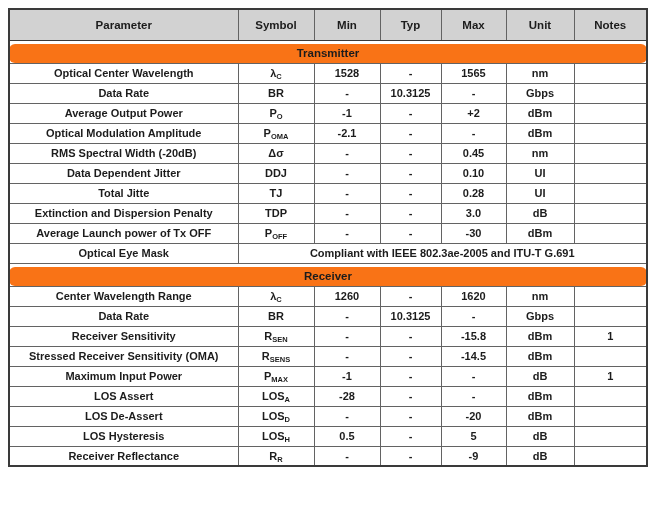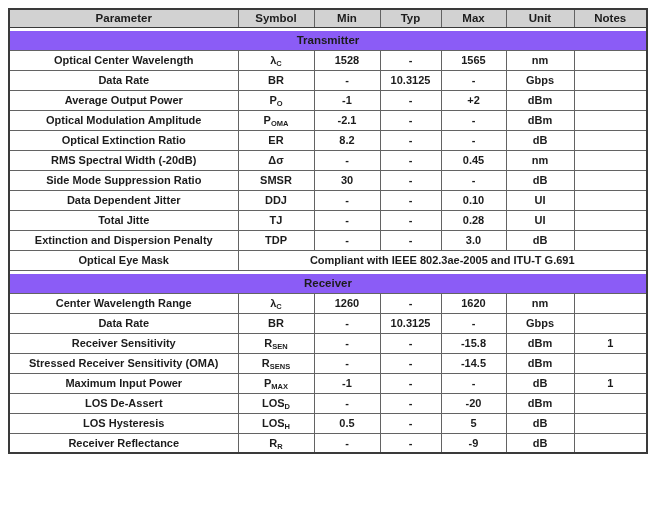--- a/index.html
+++ b/index.html
@@ -30,40 +30,41 @@
   .spec-table th,
   .spec-table td {
     border: 1px solid #636363;
     text-align: center;
     vertical-align: middle;
     color: #1c1c1c;
     padding: 0 2px;
     overflow: hidden;
     white-space: nowrap;
   }
-  .spec-table thead tr { height: 18px; margin-left: 15px; }
+  .spec-table thead tr { height: 31px; margin-left: 15px; }
   .spec-table th {
     background: #d2d2d2;
     font-size: 11.5px;
     font-weight: bold;
     border-bottom: 1px solid #3a3a3a;
   }
   tr.spacer-row { height: 4px; }
   tr.spacer-row td {
     background: #ffffff;
     border-bottom: none;
     padding: 0;
     line-height: 0;
   }
   tr.section-bar { height: 19px; }
   tr.section-bar td {
-    background: #8b5cf6;
+    background: #f97316;
     font-weight: bold;
     font-size: 11.5px;
     border-top: none;
+    border-radius: 6px;
   }
   tr.data-row { height: 20px; font-weight: bold; }
   tr.data-row td { font-size: 11px; }
   .spec-table sub {
     font-size: 7.5px;
     line-height: 0;
     vertical-align: -2px;
     letter-spacing: 0;
   }
 </style>
@@ -129,47 +130,29 @@
         <tr class="data-row">
           <td>Optical Modulation Amplitude</td>
           <td><span>P</span><sub>OMA</sub></td>
           <td>-2.1</td>
           <td>-</td>
           <td>-</td>
           <td>dBm</td>
           <td></td>
         </tr>
         <tr class="data-row">
-          <td>Optical Extinction Ratio</td>
-          <td><span>ER</span></td>
-          <td>8.2</td>
-          <td>-</td>
-          <td>-</td>
-          <td>dB</td>
-          <td></td>
-        </tr>
-        <tr class="data-row">
           <td>RMS Spectral Width (-20dB)</td>
           <td><span>Δσ</span></td>
           <td>-</td>
           <td>-</td>
           <td>0.45</td>
           <td>nm</td>
           <td></td>
         </tr>
         <tr class="data-row">
-          <td>Side Mode Suppression Ratio</td>
-          <td><span>SMSR</span></td>
-          <td>30</td>
-          <td>-</td>
-          <td>-</td>
-          <td>dB</td>
-          <td></td>
-        </tr>
-        <tr class="data-row">
           <td>Data Dependent Jitter</td>
           <td><span>DDJ</span></td>
           <td>-</td>
           <td>-</td>
           <td>0.10</td>
           <td>UI</td>
           <td></td>
         </tr>
         <tr class="data-row">
           <td>Total Jitte</td>
@@ -180,20 +163,29 @@
           <td>UI</td>
           <td></td>
         </tr>
         <tr class="data-row">
           <td>Extinction and Dispersion Penalty</td>
           <td><span>TDP</span></td>
           <td>-</td>
           <td>-</td>
           <td>3.0</td>
           <td>dB</td>
+          <td></td>
+        </tr>
+        <tr class="data-row">
+          <td>Average Launch power of Tx OFF</td>
+          <td><span>P</span><sub>OFF</sub></td>
+          <td>-</td>
+          <td>-</td>
+          <td>-30</td>
+          <td>dBm</td>
           <td></td>
         </tr>
         <tr class="data-row">
           <td>Optical Eye Mask</td>
           <td colspan="6">Compliant with IEEE 802.3ae-2005 and ITU-T G.691</td>
         </tr>
         <tr class="spacer-row">
           <td colspan="7"></td>
         </tr>
         <tr class="section-bar">
@@ -236,20 +228,29 @@
           <td></td>
         </tr>
         <tr class="data-row">
           <td>Maximum Input Power</td>
           <td><span>P</span><sub>MAX</sub></td>
           <td>-1</td>
           <td>-</td>
           <td>-</td>
           <td>dB</td>
           <td>1</td>
+        </tr>
+        <tr class="data-row">
+          <td>LOS Assert</td>
+          <td><span>LOS</span><sub>A</sub></td>
+          <td>-28</td>
+          <td>-</td>
+          <td>-</td>
+          <td>dBm</td>
+          <td></td>
         </tr>
         <tr class="data-row">
           <td>LOS De-Assert</td>
           <td><span>LOS</span><sub>D</sub></td>
           <td>-</td>
           <td>-</td>
           <td>-20</td>
           <td>dBm</td>
           <td></td>
         </tr>

